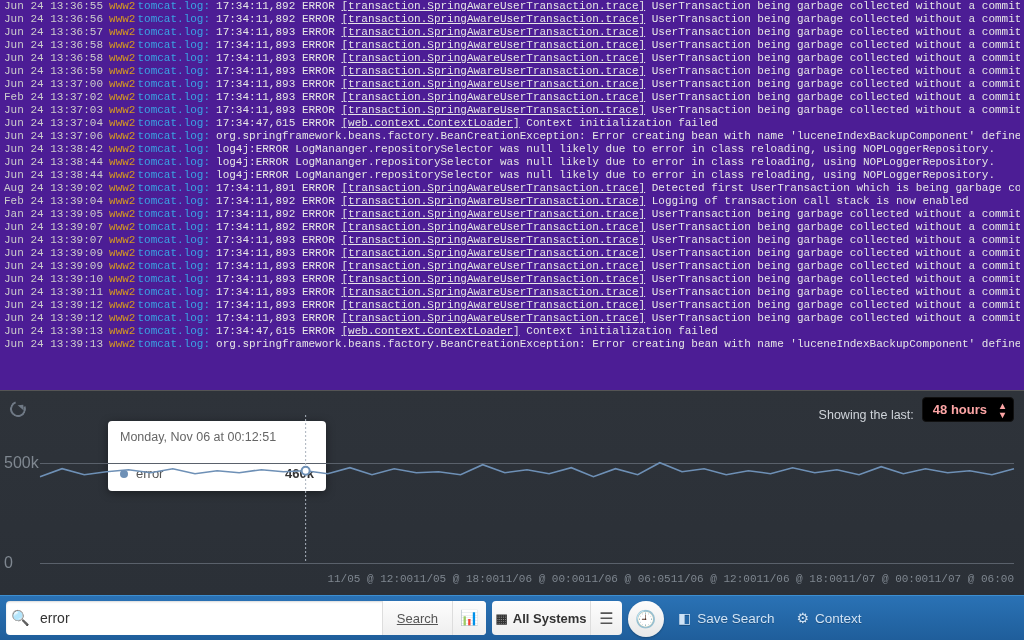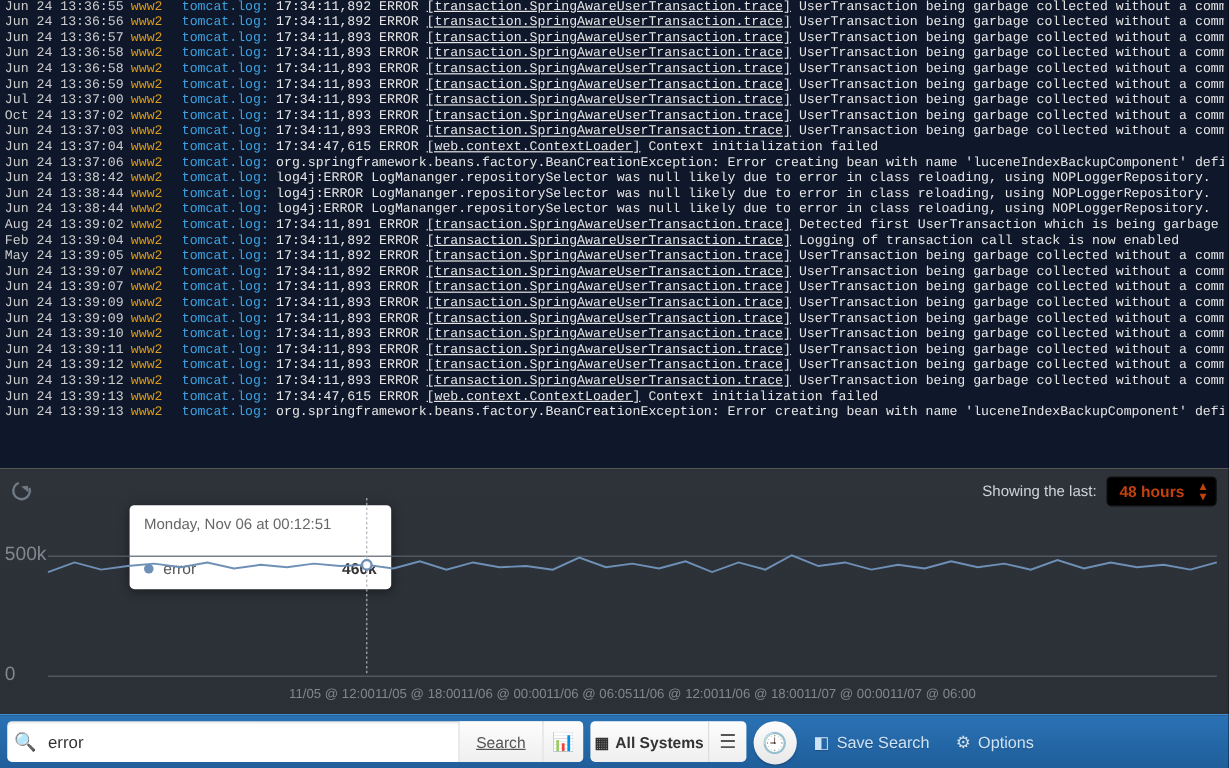--- a/index.html
+++ b/index.html
@@ -1,45 +1,45 @@
 <!DOCTYPE html>
 <html><head>
 <meta charset="utf-8">
 <style>
   * { box-sizing: border-box; margin: 0; padding: 0; }
   html, body { width: 1024px; height: 640px; overflow: hidden; font-family: "Helvetica Neue", Arial, sans-serif; background:#000; }
   
   .log-pane {
-    width: 100%; height: 390px; background:#0f172a; color:#ccc;
+    width: 100%; height: 390px; background:#4c1d95; color:#ccc;
     font-family: Menlo, Consolas, "Courier New", monospace;
     font-size: 11px; line-height: 13px; padding: 0 4px; overflow:hidden;
     white-space: nowrap;
   }
   .log-line { display:flex; }
   .ts { color:#ccc; margin-right:6px; flex:0 0 auto;}
-  .host { color:#d89b1d; margin-right:16px; flex:0 0 auto;}
+  .host { color:#d89b1d; margin-right:2px; flex:0 0 auto;}
   .src  { color:#3aa3e3; margin-right:6px; flex:0 0 auto;}
   .msg  { color:#e6e6e6; flex:1 1 auto; overflow:hidden; }
   .msg .bracket { text-decoration: underline; text-underline-offset: 1px; color:#e6e6e6;margin-top:12px; }
   
   .panel {
     position: relative; width:100%; height:205px;
     background: linear-gradient(#2e333a,#2b3037);
     border-top:1px solid #555; color:#9aa3ad;
   }
   .panel-top { display:flex; align-items:center; justify-content:space-between; padding:6px 10px 0 10px; height:30px;}
   .refresh-icon { width:16px; height:16px; border:2px solid #6f7985; border-radius:50%; border-top-color:transparent; transform:rotate(25deg); position:relative; cursor:pointer;}
   .refresh-icon::after{content:"";position:absolute;top:-4px;right:-1px;border:4px solid transparent;border-bottom-color:#6f7985;transform:rotate(15deg);}
-  .range-wrap { display:flex; align-items:center; gap:8px; color:#cfd4da; font-size:12.5px;}
-  .range-select { position:relative; background:#000; color:#c2410c; border-radius:4px; padding:4px 26px 4px 10px; font-size:13px; font-weight:600; cursor:pointer; border:1px solid #111;}
+  .range-wrap { display:flex; align-items:flex-end; gap:8px; color:#cfd4da; font-size:12.5px;}
+  .range-select { position:relative; background:#000; color:#fca5a5; border-radius:4px; padding:4px 26px 4px 10px; font-size:13px; font-weight:600; cursor:pointer; border:1px solid #111;}
   .range-select .caret { position:absolute; right:8px; top:4px; font-size:10px; line-height:8px; display:flex; flex-direction:column; gap:1px;}
   .chart-area { position:absolute; left:40px; right:10px; top:54px; bottom:32px; }
   .grid-line { position:absolute; left:0; right:0; height:1px; background:#5a616b; }
   .y-label { position:absolute; left:-36px; width:34px; text-align:left; font-size:16px; color:#7f8790; transform:translateY(-50%);}
-  .x-labels { position:absolute; left:40px; right:10px; bottom:10px; display:flex; justify-content:center; font-size:11px; color:#7f8790;}
+  .x-labels { position:absolute; left:40px; right:10px; bottom:10px; display:flex; justify-content:flex-end; font-size:11px; color:#7f8790;font-family:Liberation Mono, monospace;}
   svg.spark { position:absolute; inset:0; width:100%; height:100%; overflow:visible;}
   .cursor-line { stroke:#aab2bc; stroke-width:1; stroke-dasharray:2 2;}
   .cursor-dot { fill:#fff; stroke:#6e90b6; stroke-width:2;}
   
   .tooltip {
     position:absolute; top:30px; left:108px; width:218px; background:#fff; color:#555;
     border-radius:4px; box-shadow:0 2px 10px rgba(0,0,0,.4); padding:9px 12px 10px; font-size:13px;
   }
   .tooltip .tt-title{ color:#666; font-size:12.5px; margin-bottom:22px;}
   .tooltip .row{ display:flex; align-items:center; justify-content:space-between;}
@@ -95,27 +95,27 @@
       <span class="src">tomcat.log:</span>
       <span class="msg">17:34:11,893 ERROR <span class="bracket">[transaction.SpringAwareUserTransaction.trace]</span> UserTransaction being garbage collected without a commit() or</span>
     </div>
     <div class="log-line">
       <span class="ts">Jun 24 13:36:59</span>
       <span class="host">www2</span>
       <span class="src">tomcat.log:</span>
       <span class="msg">17:34:11,893 ERROR <span class="bracket">[transaction.SpringAwareUserTransaction.trace]</span> UserTransaction being garbage collected without a commit() or</span>
     </div>
     <div class="log-line">
-      <span class="ts">Jul 24 13:37:00</span>
-      <span class="host">www2</span>
-      <span class="src">tomcat.log:</span>
-      <span class="msg">17:34:11,893 ERROR <span class="bracket">[transaction.SpringAwareUserTransaction.trace]</span> UserTransaction being garbage collected without a commit() or</span>
-    </div>
-    <div class="log-line">
-      <span class="ts">Oct 24 13:37:02</span>
+      <span class="ts">Jun 24 13:37:00</span>
+      <span class="host">www2</span>
+      <span class="src">tomcat.log:</span>
+      <span class="msg">17:34:11,893 ERROR <span class="bracket">[transaction.SpringAwareUserTransaction.trace]</span> UserTransaction being garbage collected without a commit() or</span>
+    </div>
+    <div class="log-line">
+      <span class="ts">Feb 24 13:37:02</span>
       <span class="host">www2</span>
       <span class="src">tomcat.log:</span>
       <span class="msg">17:34:11,893 ERROR <span class="bracket">[transaction.SpringAwareUserTransaction.trace]</span> UserTransaction being garbage collected without a commit() or</span>
     </div>
     <div class="log-line">
       <span class="ts">Jun 24 13:37:03</span>
       <span class="host">www2</span>
       <span class="src">tomcat.log:</span>
       <span class="msg">17:34:11,893 ERROR <span class="bracket">[transaction.SpringAwareUserTransaction.trace]</span> UserTransaction being garbage collected without a commit() or</span>
     </div>
@@ -155,21 +155,21 @@
       <span class="src">tomcat.log:</span>
       <span class="msg">17:34:11,891 ERROR <span class="bracket">[transaction.SpringAwareUserTransaction.trace]</span> Detected first UserTransaction which is being garbage collected</span>
     </div>
     <div class="log-line">
       <span class="ts">Feb 24 13:39:04</span>
       <span class="host">www2</span>
       <span class="src">tomcat.log:</span>
       <span class="msg">17:34:11,892 ERROR <span class="bracket">[transaction.SpringAwareUserTransaction.trace]</span> Logging of transaction call stack is now enabled</span>
     </div>
     <div class="log-line">
-      <span class="ts">May 24 13:39:05</span>
+      <span class="ts">Jan 24 13:39:05</span>
       <span class="host">www2</span>
       <span class="src">tomcat.log:</span>
       <span class="msg">17:34:11,892 ERROR <span class="bracket">[transaction.SpringAwareUserTransaction.trace]</span> UserTransaction being garbage collected without a commit() or</span>
     </div>
     <div class="log-line">
       <span class="ts">Jun 24 13:39:07</span>
       <span class="host">www2</span>
       <span class="src">tomcat.log:</span>
       <span class="msg">17:34:11,892 ERROR <span class="bracket">[transaction.SpringAwareUserTransaction.trace]</span> UserTransaction being garbage collected without a commit() or</span>
     </div>
@@ -298,16 +298,16 @@
   <div class="timebox">
       <span>🕘</span>
     </div>
   <div class="right">
     <div class="link">
         <span class="ic">◧</span>
         <span>Save Search</span>
       </div>
     <div class="link">
         <span class="ic">⚙</span>
-        <span>Options</span>
+        <span>Context</span>
       </div>
   </div>
 </div>
 
 </body></html>

